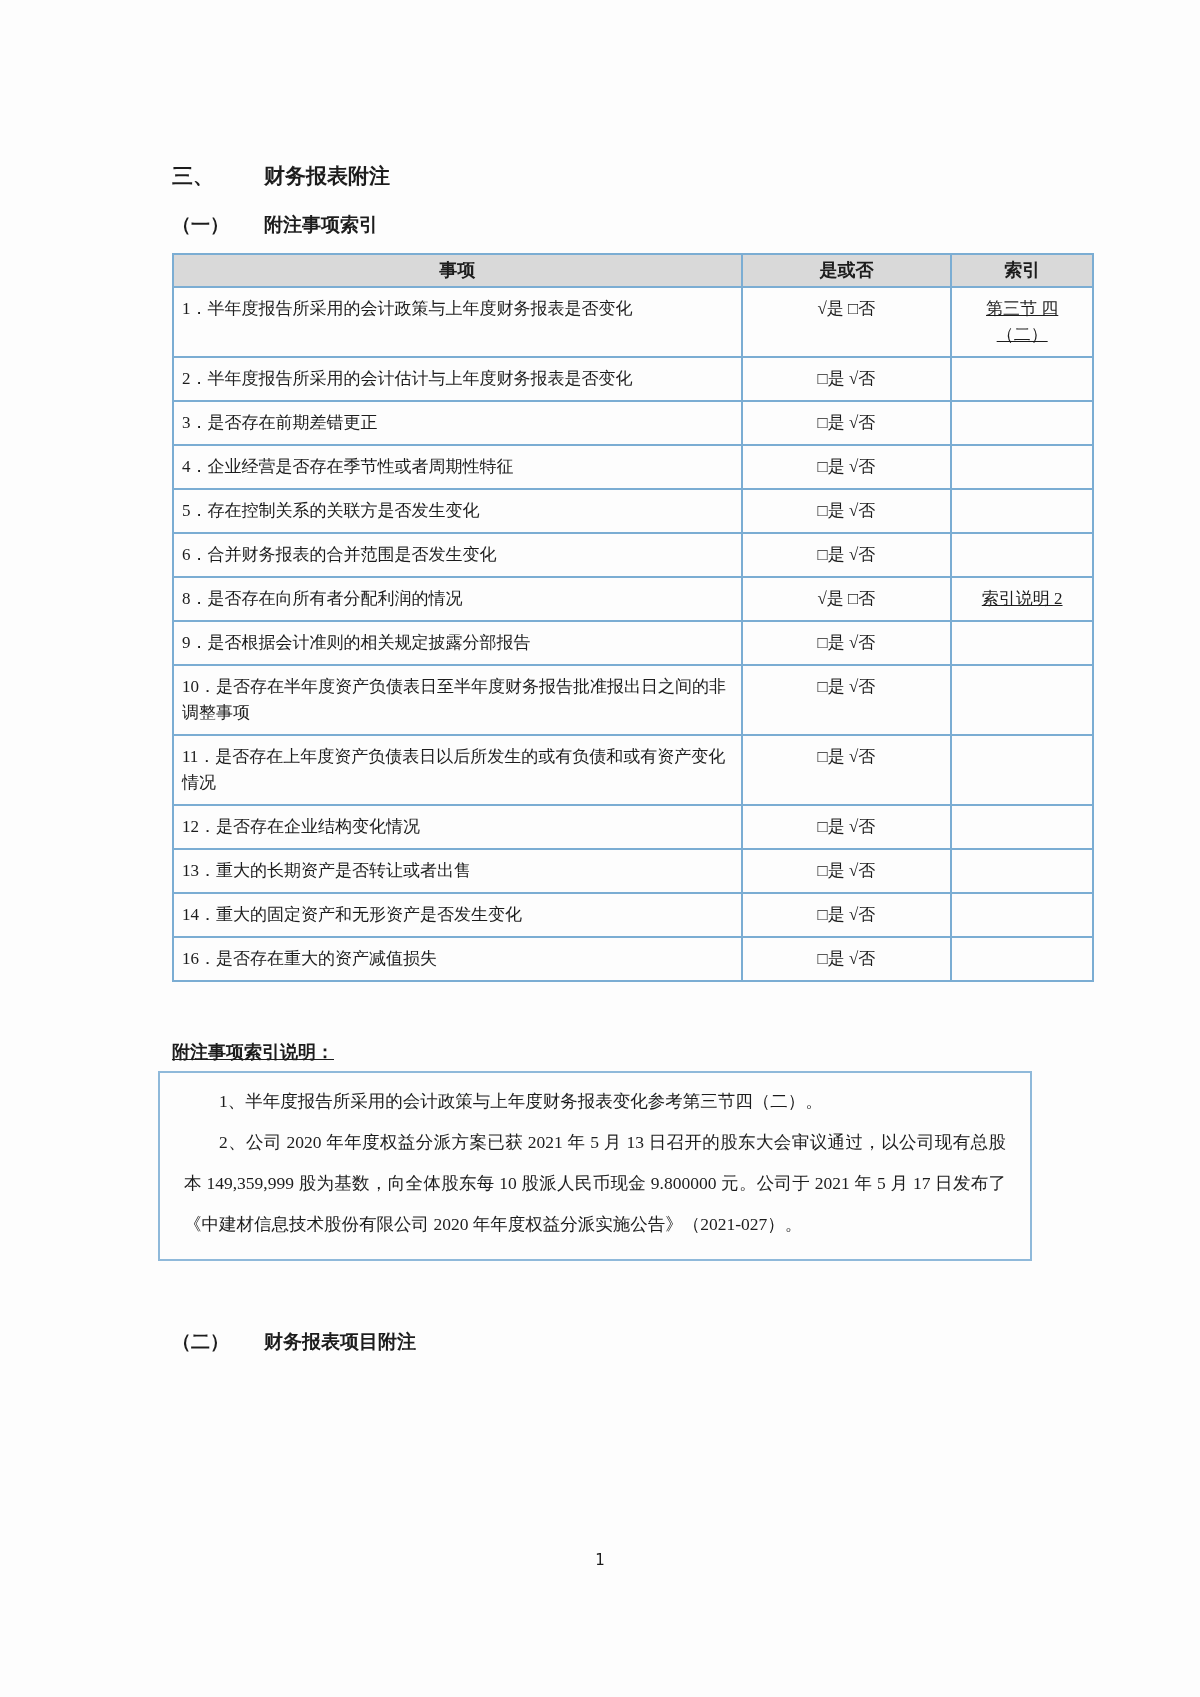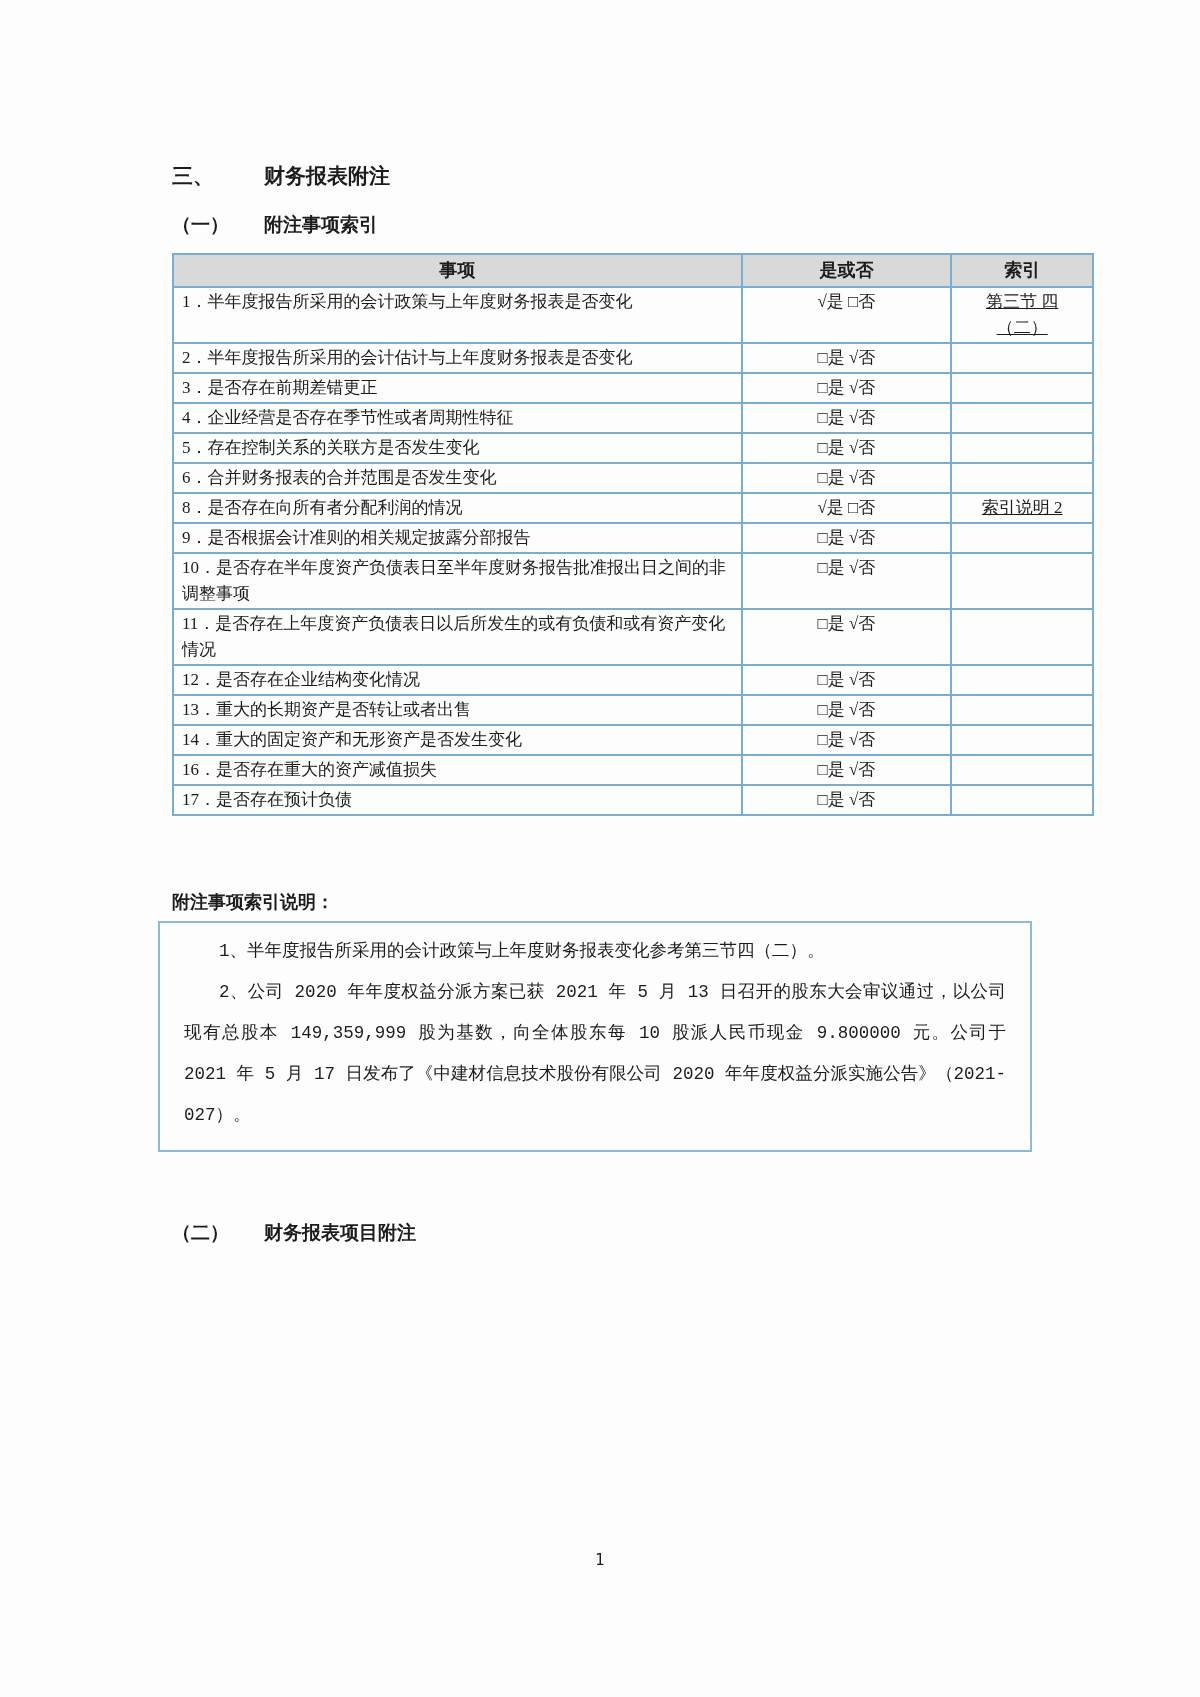--- a/index.html
+++ b/index.html
@@ -37,42 +37,43 @@
     border:2px solid var(--border);
     font-size:18px;font-weight:bold;
     text-align:center;
     padding:3px 4px;
     line-height:25px;
   }
   table.notes-index td{
     border:2px solid var(--border);
     font-size:17px;
     line-height:26px;
-    padding:1px 8px;
+    padding:8px 8px;
     vertical-align:top;
   }
   td.c-ans,td.c-idx{text-align:center;padding:1px 2px;border-radius:15px;}
   td.c-idx{white-space:pre-line;text-decoration:underline;}
 
   .notes-heading{
-    margin-top:74px;
+    margin-top:58px;
     font-size:18px;
     font-weight:bold;
+    text-decoration:underline;
   }
   .note-box{
     margin-top:7px;
     margin-left:-14px;
     width:874px;
     border:2px solid var(--box_border);
     padding:8px 24px 14px 24px;
     font-size:17.5px;
     line-height:41px;
     text-align:justify;
   }
-  .note-box p{margin:0;text-indent:2em;font-family:Liberation Mono, monospace;}
+  .note-box p{margin:0;text-indent:2em;}
 
   .page-number{
     position:absolute;
     top:1551px;left:0;width:100%;
     text-align:center;
     font-size:15px;
     font-family:"DejaVu Sans","Liberation Sans",sans-serif;
   }
 </style>
 </head>
@@ -169,25 +170,20 @@
           <tr>
     <td class="c-item">14．重大的固定资产和无形资产是否发生变化</td>
     <td class="c-ans">□是 √否</td>
     <td class="c-idx"></td>
   </tr>
           <tr>
     <td class="c-item">16．是否存在重大的资产减值损失</td>
     <td class="c-ans">□是 √否</td>
     <td class="c-idx"></td>
   </tr>
-          <tr>
-    <td class="c-item">17．是否存在预计负债</td>
-    <td class="c-ans">□是 √否</td>
-    <td class="c-idx"></td>
-  </tr>
         </tbody>
     </table>
 
     <div class="notes-heading">附注事项索引说明：</div>
 
     <div class="note-box">
       <p>1、半年度报告所采用的会计政策与上年度财务报表变化参考第三节四（二）。</p>
       <p>2、公司 2020 年年度权益分派方案已获 2021 年 5 月 13 日召开的股东大会审议通过，以公司现有总股本 149,359,999 股为基数，向全体股东每 10 股派人民币现金 9.800000 元。公司于 2021 年 5 月 17 日发布了《中建材信息技术股份有限公司 2020 年年度权益分派实施公告》（2021-027）。</p>
     </div>
 

